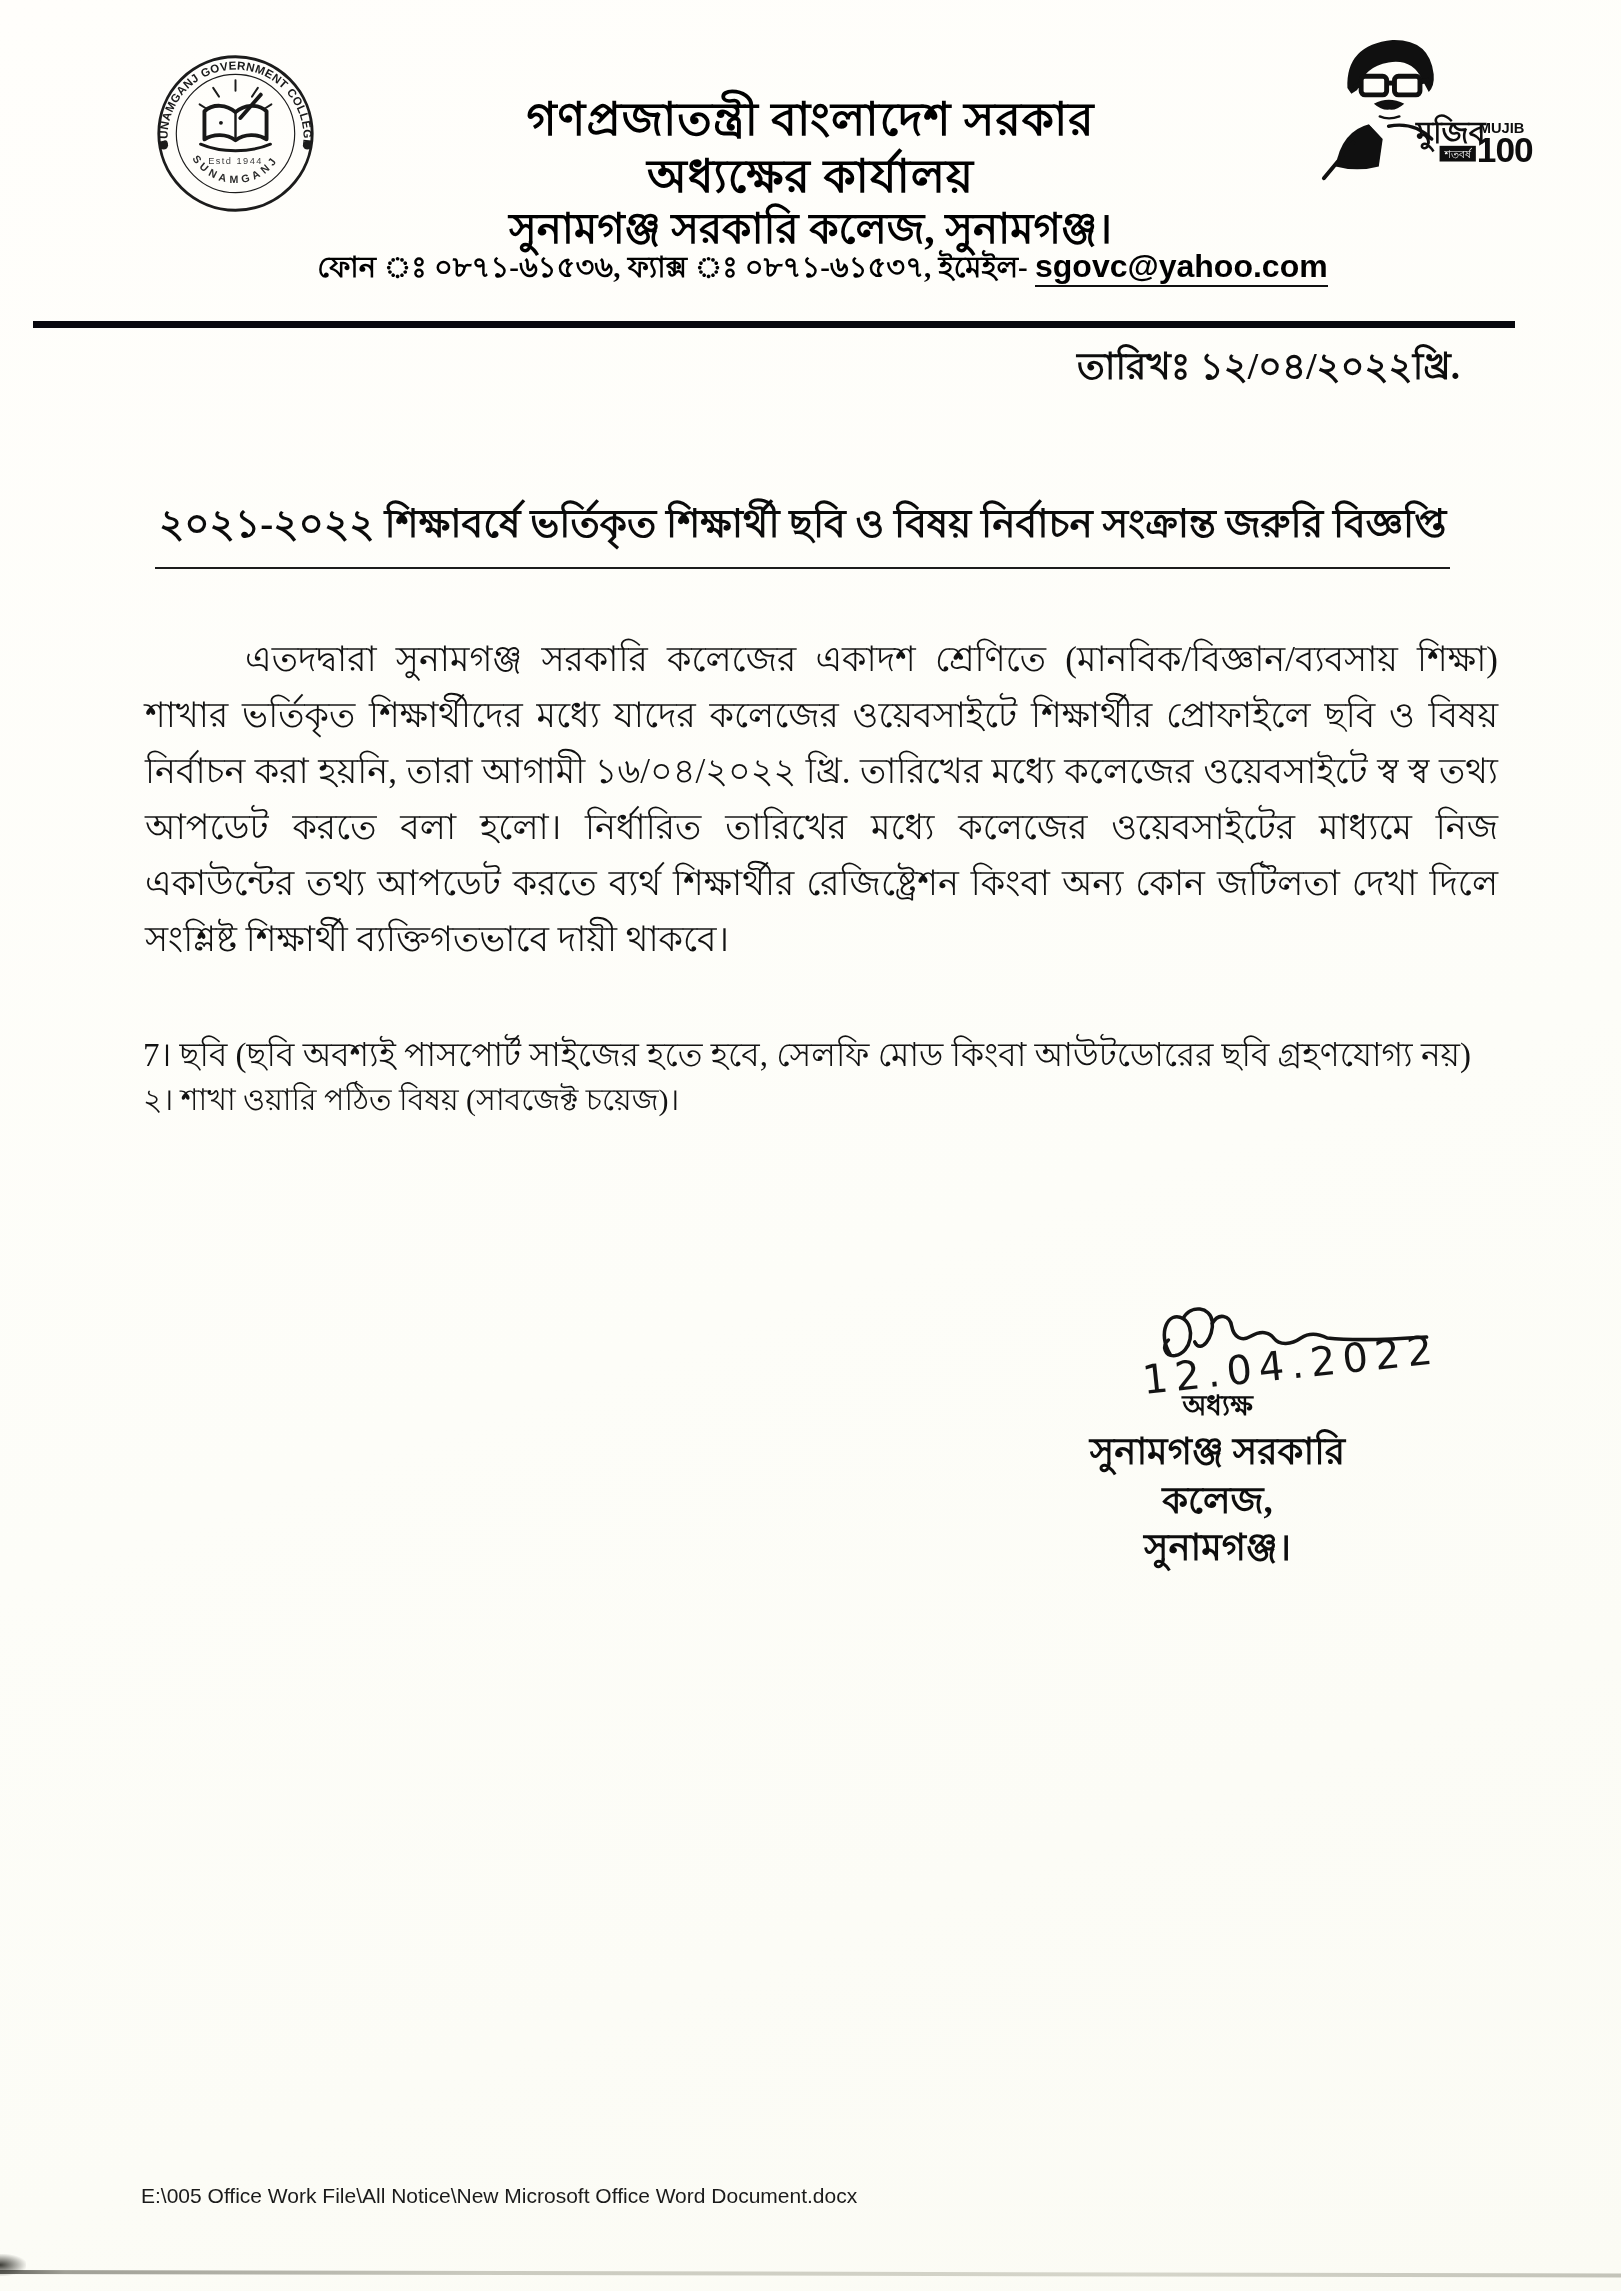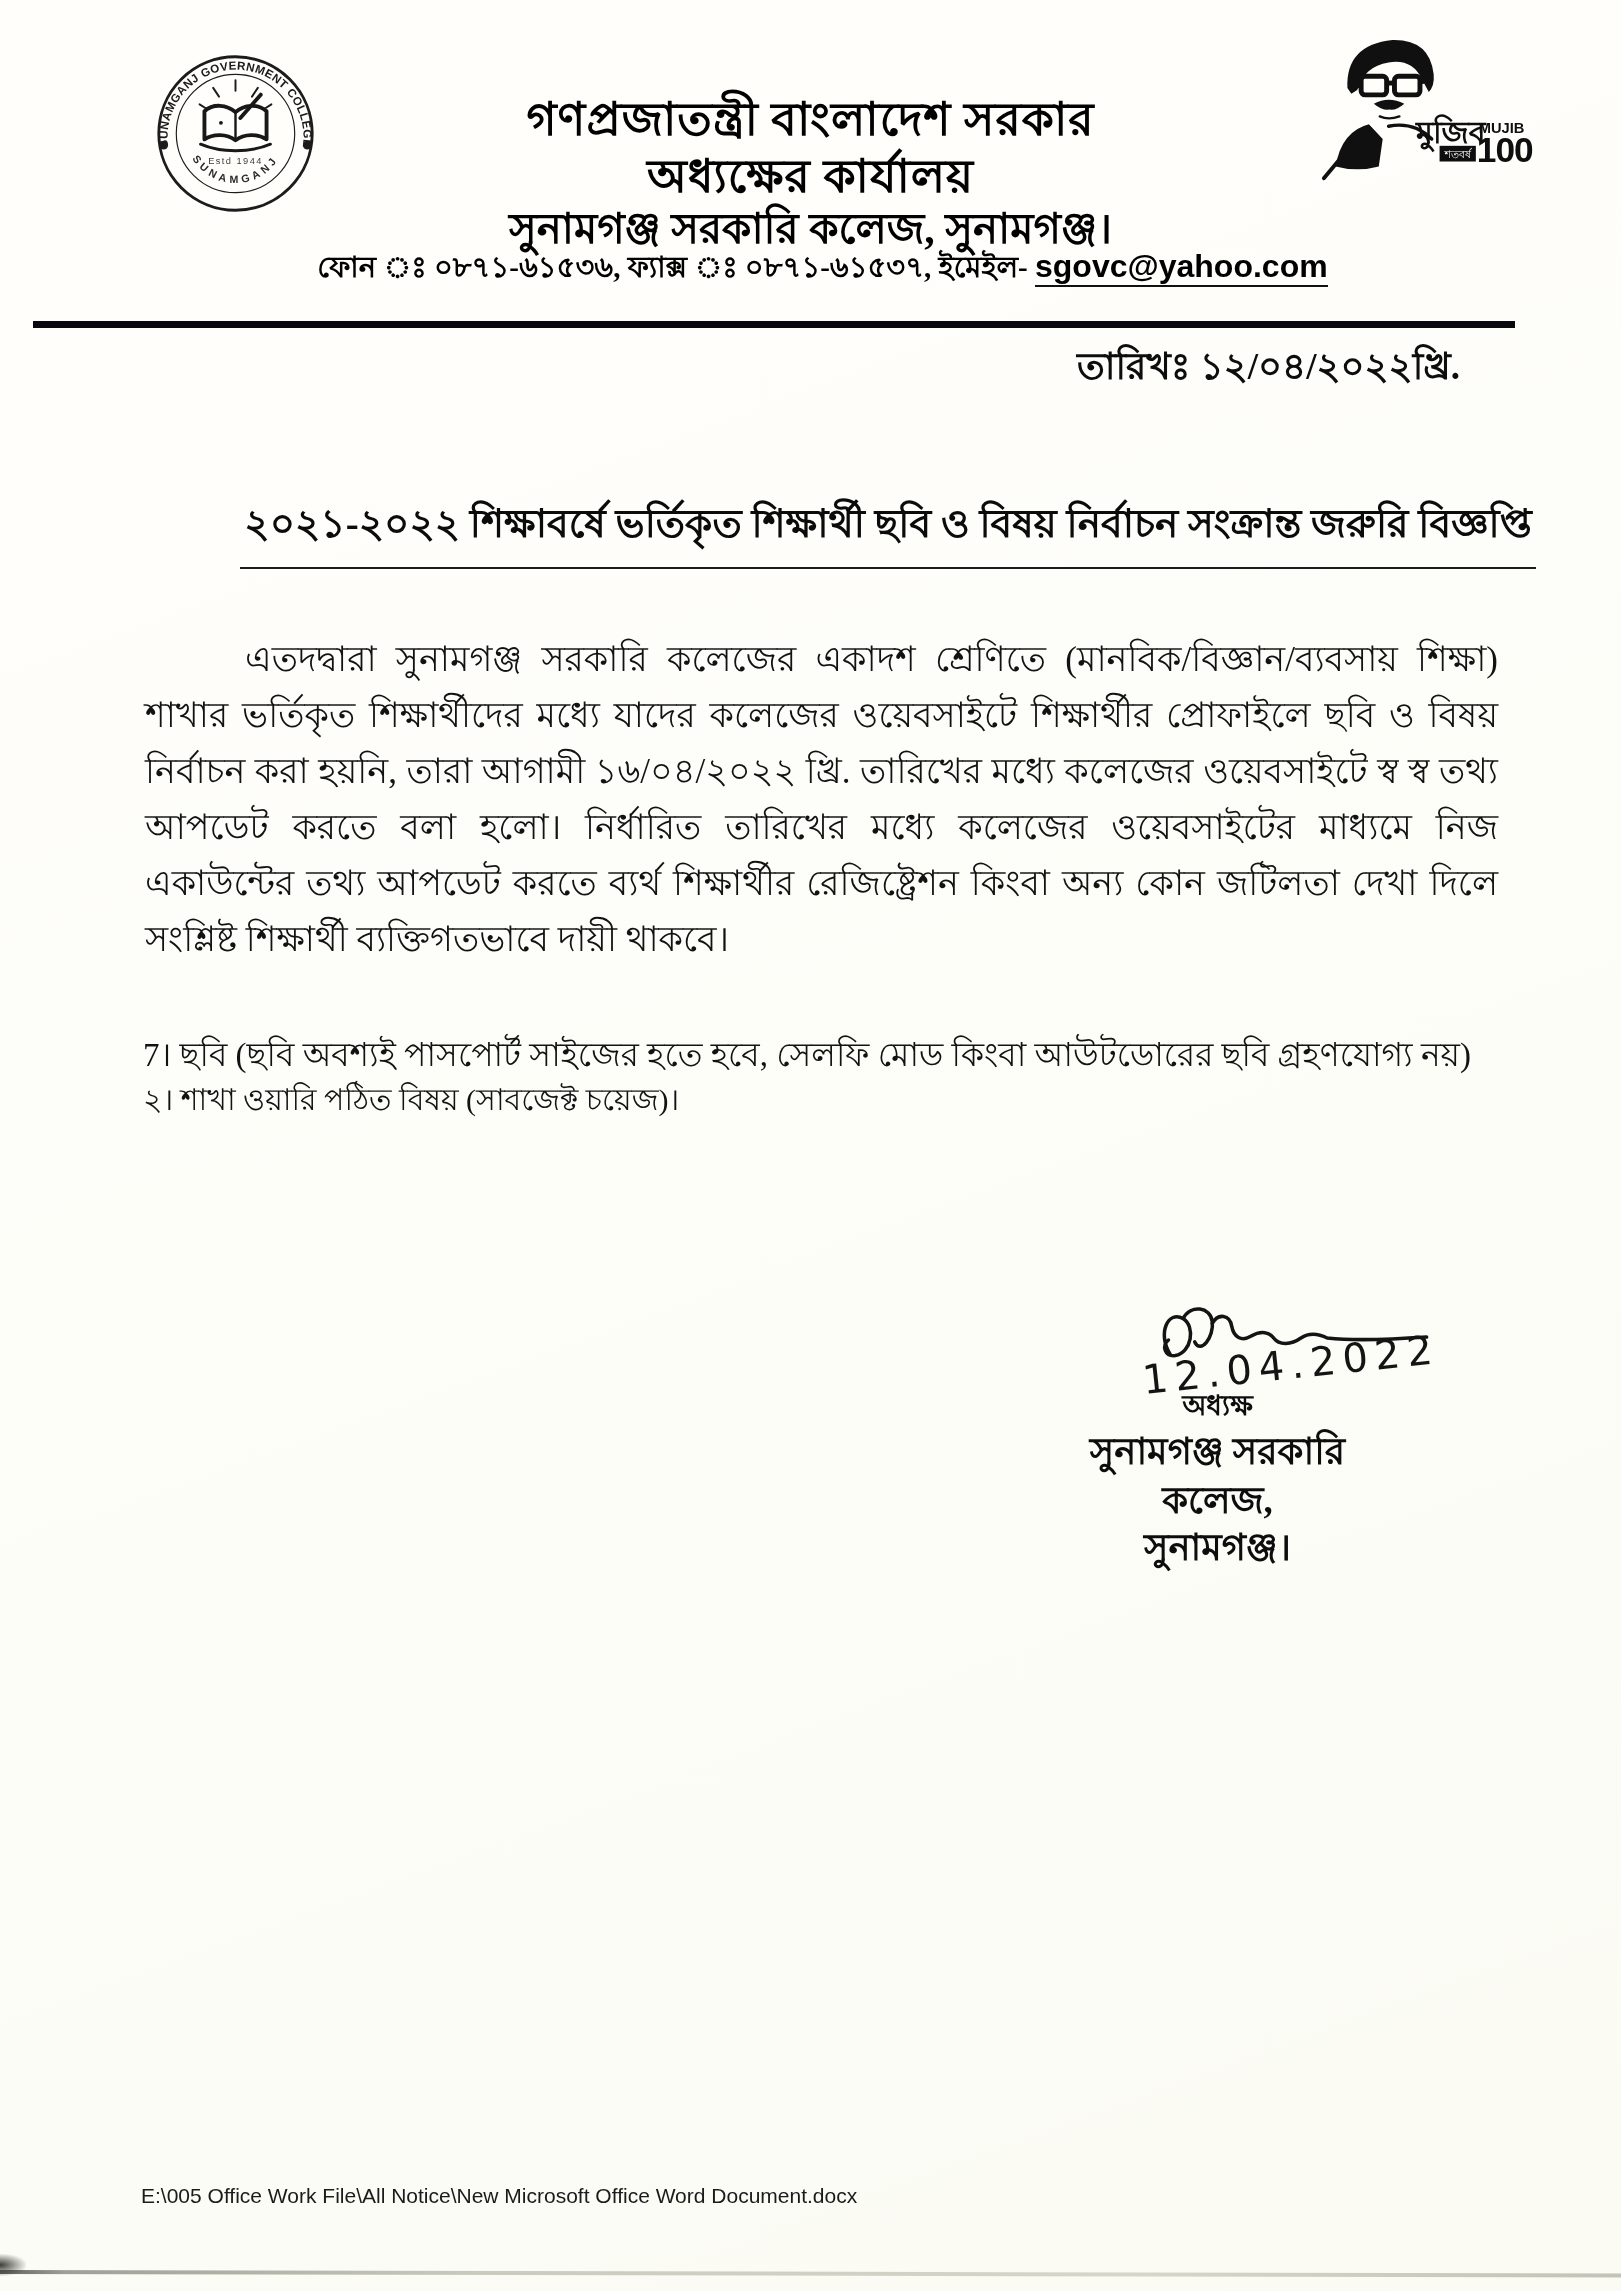--- a/index.html
+++ b/index.html
@@ -33,21 +33,21 @@
     font-family:"Liberation Sans","DejaVu Sans",sans-serif;
     font-size:35px; letter-spacing:1px;
   }
 
   .rule { position:absolute; left:33px; top:321px; width:1482px; height:6.9px; background:#08080e; }
 
   
   .date-line { position:absolute; top:337px; right:161px; font-size:37px; font-weight:bold; color:#0d0d0d; }
 
   
-  .title-wrap { position:absolute; top:493px; left:155px; width:1466px; text-align:center; }
+  .title-wrap { position:absolute; top:493px; left:155px; width:1466px; text-align:left; }
   .title-wrap .title {
     display:inline-block; font-size:39px; font-weight:bold; color:#0b0b0b;
     border-bottom:2.9px solid #1c1c1c; padding:0 3.9px 8.8px 3.9px;
   }
   .body-par {
     position:absolute; top:632px; left:145px; width:1353px;
     font-size:35px; line-height:56px; text-align:justify; text-indent:100px;
     color:#121212;
   }
   .list-heading { position:absolute; top:973px; left:143px; font-size:34px; font-weight:bold; color:#0d0d0d; }

